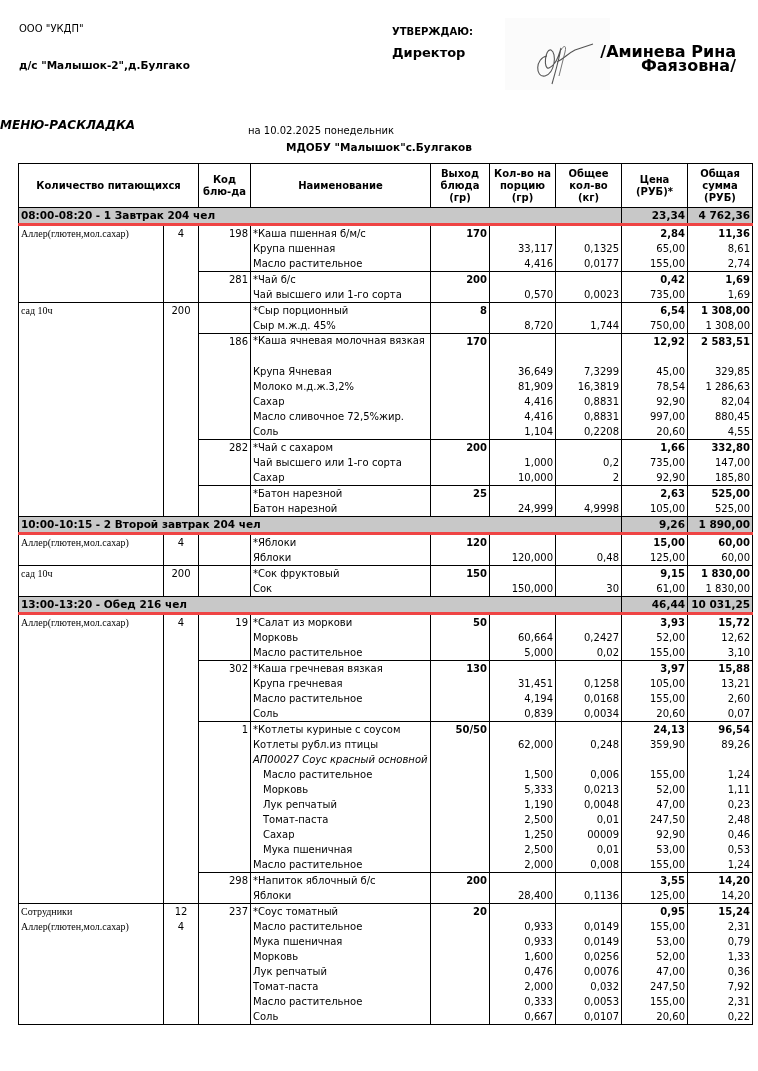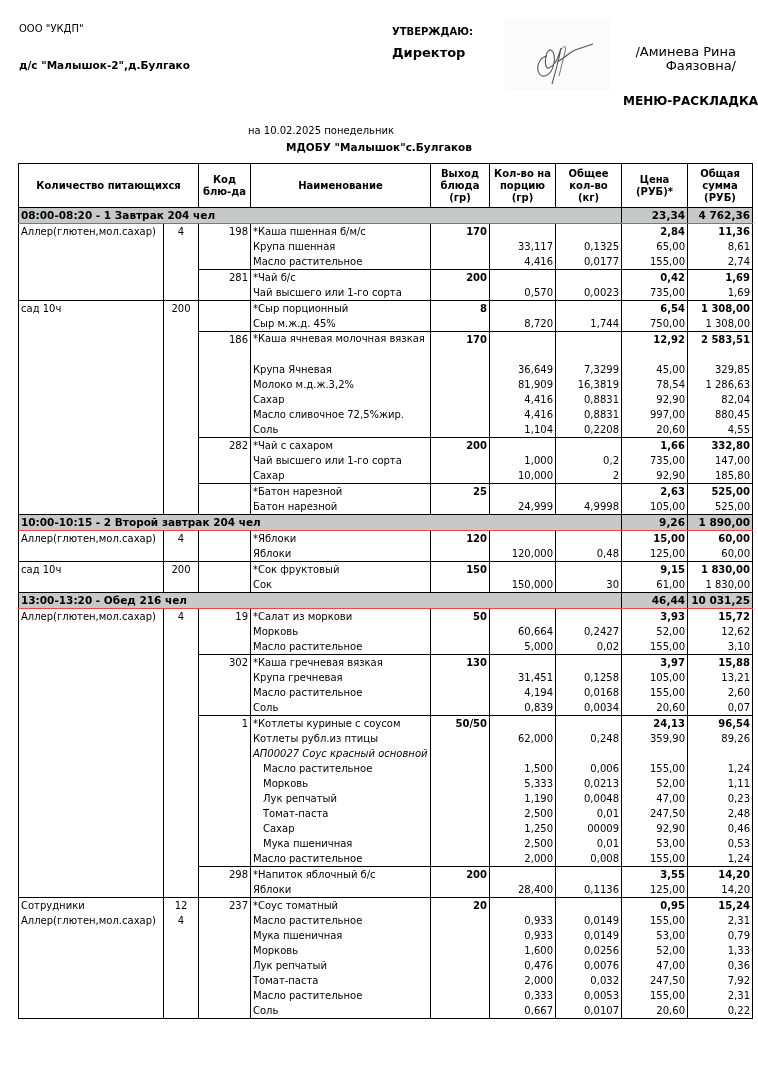--- a/index.html
+++ b/index.html
@@ -4,38 +4,38 @@
 <style>
   html, body { margin: 0; padding: 0; background: #ffffff; }
   body { width: 758px; height: 1071px; position: relative; overflow: hidden;
          font-family: "DejaVu Sans", "Liberation Sans", sans-serif; color: #000; }
   .abs { position: absolute; white-space: nowrap; }
   .org { left: 19px; top: 23px; font-size: 10px; }
   .school { left: 19px; top: 59px; font-size: 10.5px; font-weight: bold; }
   .approve { left: 392px; top: 26px; font-size: 10px; font-weight: bold; }
   .director { left: 392px; top: 45px; font-size: 13px; font-weight: bold; }
   .signature { left: 505px; top: 18px; width: 105px; height: 72px; background: #fbfbfb; }
-  .director-name { right: 22px; top: 45px; font-size: 13px; font-weight: normal; text-align: right; line-height: 14px; }
-  .title { left: 0; width: 758px; top: 94px; text-align: right; font-size: 12px; font-weight: bold; }
+  .director-name { right: 22px; top: 45px; font-size: 16px; font-weight: bold; text-align: right; line-height: 14px; }
+  .title { left: 0; width: 758px; top: 118px; text-align: left; font-size: 12px; font-weight: bold; font-style: italic; }
   .date { left: 0; width: 642px; top: 125px; text-align: center; font-size: 10px; }
   .inst { left: 0; width: 758px; top: 141px; text-align: center; font-size: 10.5px; font-weight: bold; }
 
   table.menu { position: absolute; left: 18px; top: 163px; width: 720px; border-collapse: collapse; table-layout: fixed; }
   table.menu td, table.menu th { padding: 0 2px; font-size: 10px; line-height: 15px; height: 15px; vertical-align: top; overflow: hidden; white-space: nowrap; }
   table.menu th { border: 1px solid #000; font-weight: bold; font-size: 10px; line-height: 12px; height: 43px; vertical-align: middle; text-align: center; white-space: normal; }
   .bl { border-left: 1px solid #000; }
   .br { border-right: 1px solid #000; }
   .bt { border-top: 1px solid #000; }
   .bb { border-bottom: 1px solid #000; }
-  tr.meal td { background: #c8c8c8; font-weight: bold; font-size: 10.5px; border-top: 1px solid #000; border-bottom: 1px solid #ef4444; }
+  tr.meal td { background: #c8c8c8; font-weight: bold; font-size: 10.5px; border-top: 1px solid #000; border-bottom: 3px solid #ef4444; }
   .r { text-align: right; }
   .c { text-align: center; }
   .b { font-weight: bold; }
   .dish-name { font-weight: normal; font-size: 10.5px; }
-  .small { font-size: 8px; }
+  .small { font-size: 8px; font-family: Liberation Serif, serif; }
   .code { font-size: 8px; text-align: right; margin-top: 13px; }
   .ital { font-style: italic; margin-left: 16px; }
   .indent { padding-left: 12px !important; }
   .wrap { white-space: normal !important; line-height: 14px !important; }
 </style>
 </head>
 <body>
 
 <div class="abs org">ООО  "УКДП"</div>
 <div class="abs school">д/с "Малышок-2",д.Булгако</div>

